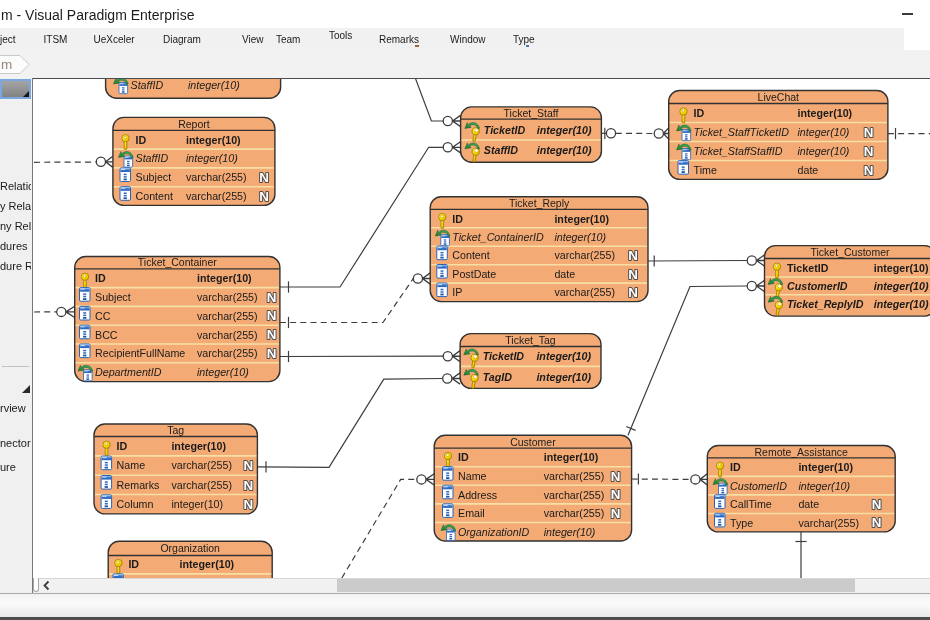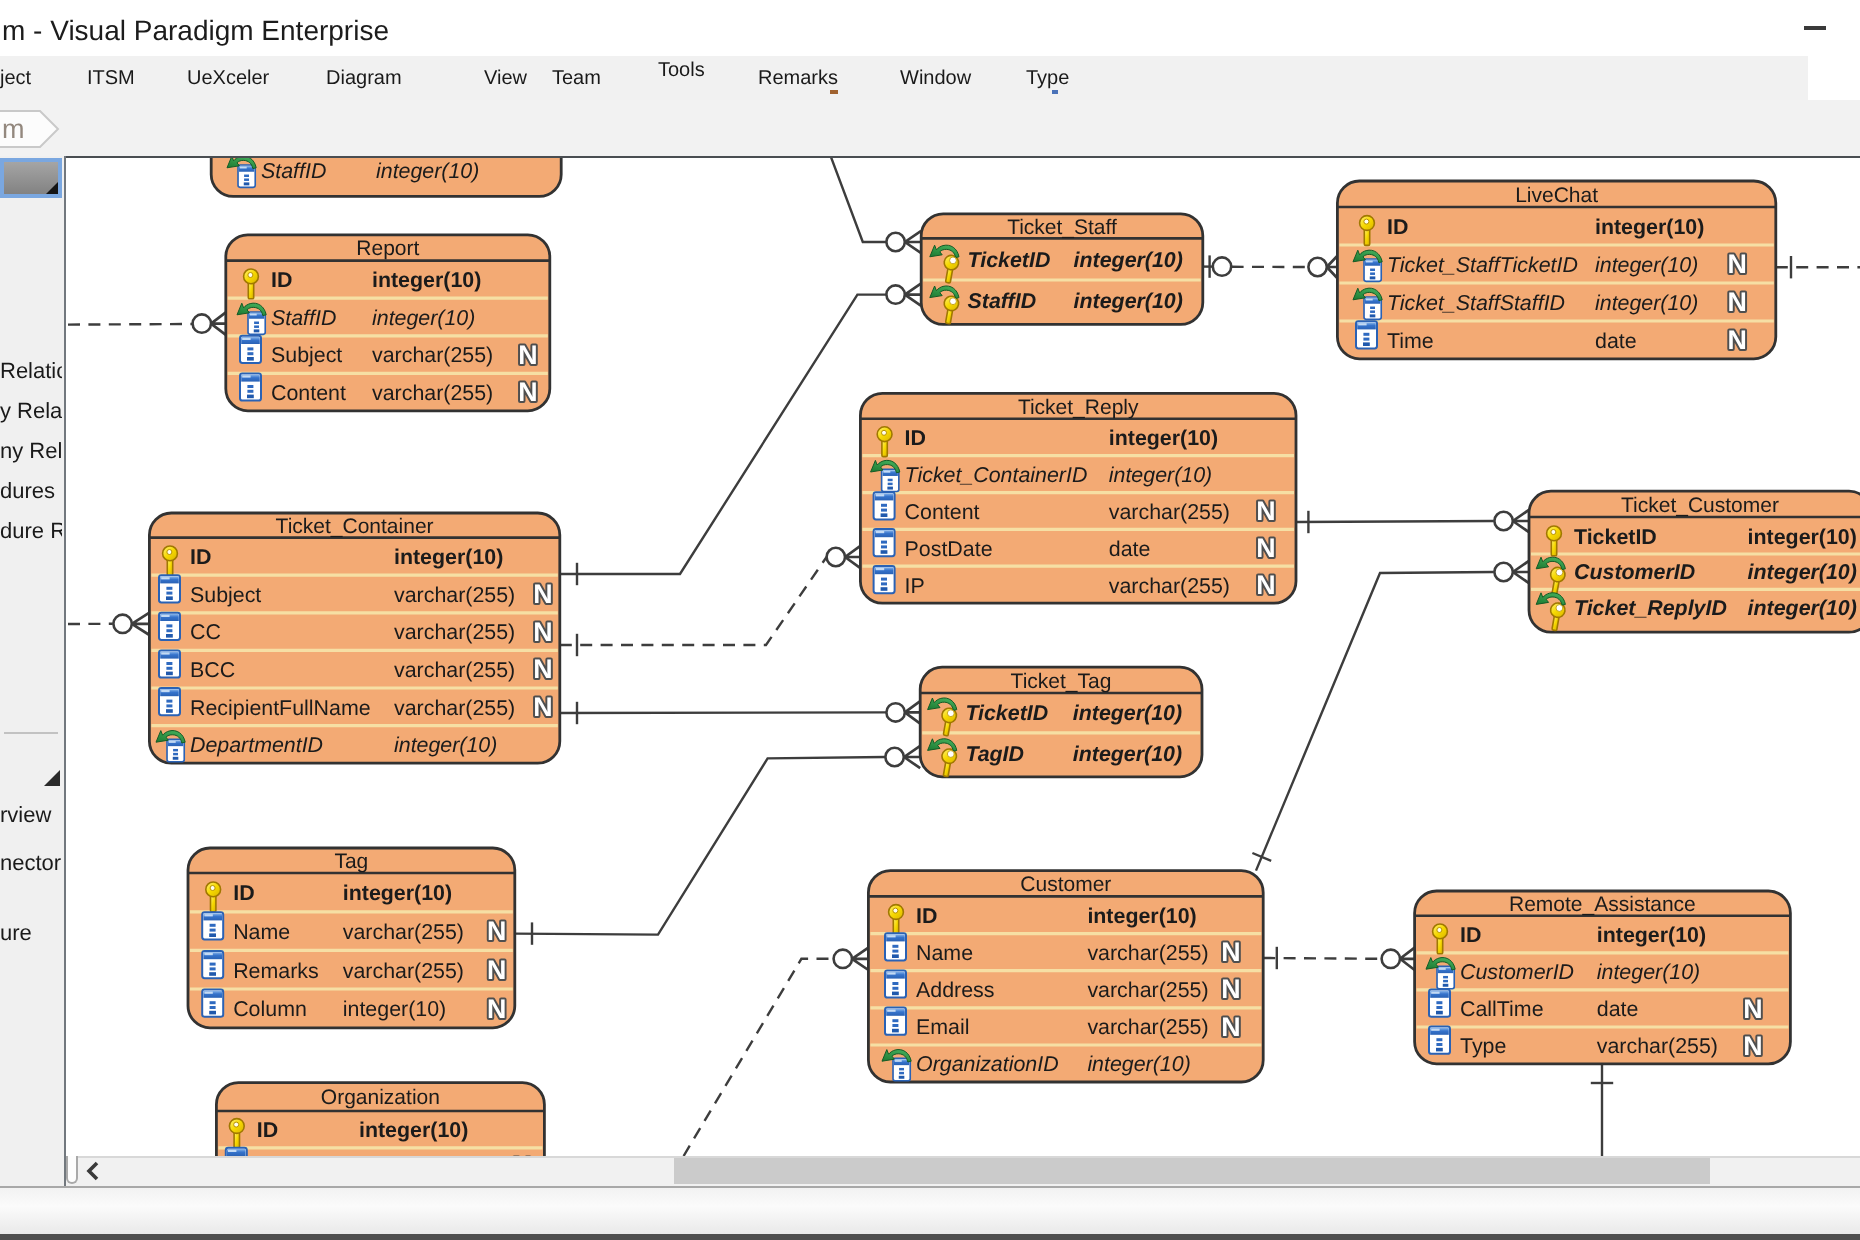--- a/index.html
+++ b/index.html
@@ -31,21 +31,21 @@
  <text x="1" y="15" font-size="13.5" fill="#93887e" font-family="Liberation Sans, sans-serif">m</text>
 </svg>
 
 <div class="abs" style="left:0;top:78px;width:33px;height:516px;background:#f0f0f0;border-right:1px solid #72787e;font-size:11px;color:#1a1a1a">
 <div style="position:absolute;left:0;top:102px;width:31px;overflow:hidden;white-space:nowrap">Relation</div>
     <div style="position:absolute;left:0;top:122px;width:31px;overflow:hidden;white-space:nowrap">y Relation</div>
     <div style="position:absolute;left:0;top:142px;width:31px;overflow:hidden;white-space:nowrap">ny Relati</div>
     <div style="position:absolute;left:0;top:162px;width:42px;overflow:hidden;white-space:nowrap">dures</div>
     <div style="position:absolute;left:0;top:182px;width:31px;overflow:hidden;white-space:nowrap">dure Rel</div>
     <div style="position:absolute;left:0;top:324px;width:31px;overflow:hidden;white-space:nowrap">rview</div>
-    <div style="position:absolute;left:0;top:348px;width:31px;overflow:hidden;white-space:nowrap">nector</div>
+    <div style="position:absolute;left:0;top:359px;width:31px;overflow:hidden;white-space:nowrap">nector</div>
     <div style="position:absolute;left:0;top:383px;width:53px;overflow:hidden;white-space:nowrap">ure</div>
 <div style="position:absolute;left:2px;top:288px;width:27px;height:1px;background:#c2c2c2"></div>
 <div style="position:absolute;left:22px;top:307px;width:0;height:0;border-left:8px solid transparent;border-bottom:8px solid #2a2a2a"></div>
 </div>
 
 <div class="abs" style="left:0;top:79px;width:31px;height:20px;border:2px solid #7aa7e0;background:linear-gradient(#a5a5a5,#828282)">
 <div style="position:absolute;right:0;bottom:0;width:0;height:0;border-left:6px solid transparent;border-bottom:6px solid #151515"></div>
 </div>
 
 <div class="abs" style="left:34px;top:79px;width:896px;height:499px;background:#fff"></div>

